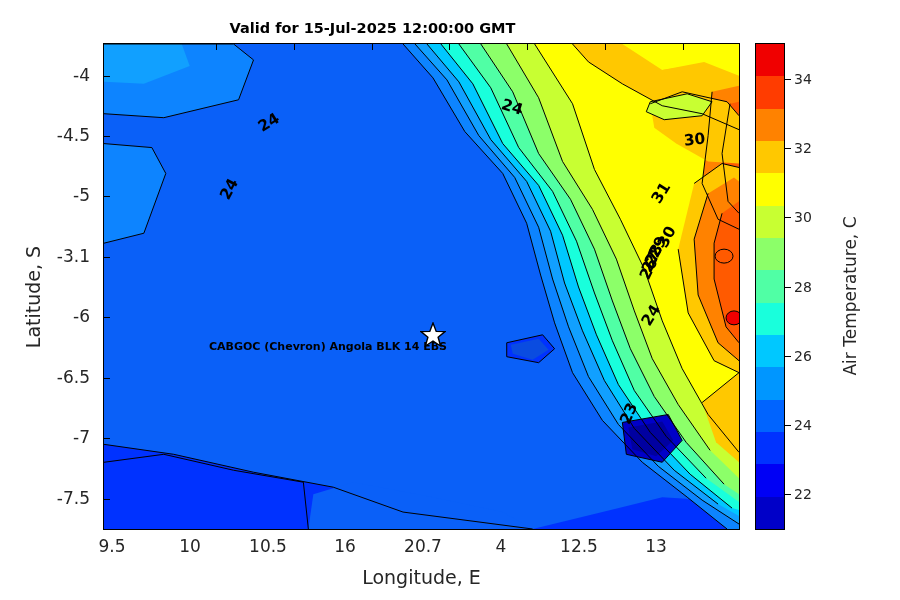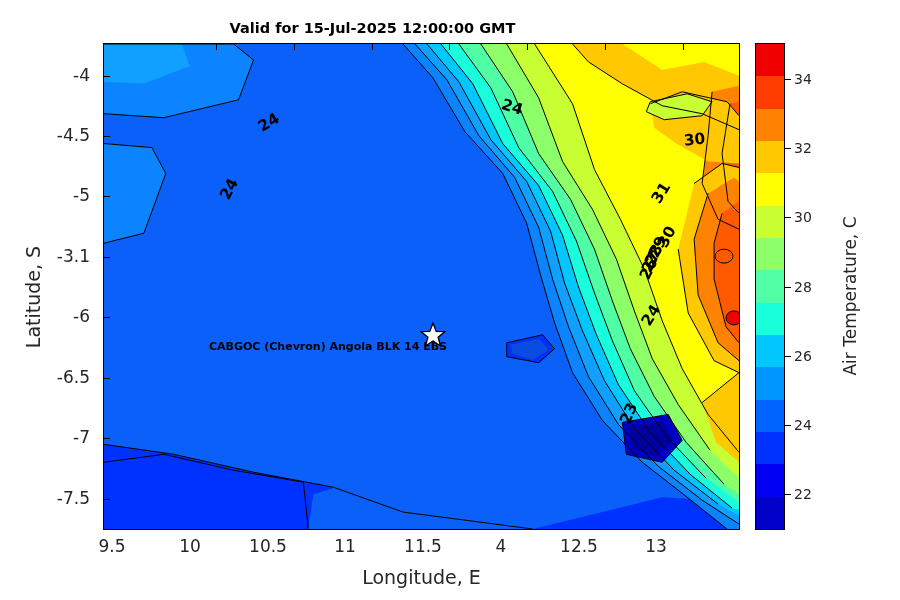--- a/index.html
+++ b/index.html
@@ -249,22 +249,22 @@
       <div class="tick tick-y" style="top: 273px;"></div>
       <div class="tick tick-y" style="top: 334px;"></div>
       <div class="tick tick-y" style="top: 394px;"></div>
       <div class="tick tick-y" style="top: 455px;"></div>
     </div>
 
   <div class="xlabels">
     <span class="xlab" style="left:9px;">9.5</span>
     <span class="xlab" style="left:87px;">10</span>
     <span class="xlab" style="left:165px;">10.5</span>
-    <span class="xlab" style="left:242px;">11</span>
-    <span class="xlab" style="left:320px;">11.5</span>
+    <span class="xlab" style="left:242px;">16</span>
+    <span class="xlab" style="left:320px;">20.7</span>
     <span class="xlab" style="left:398px;">4</span>
     <span class="xlab" style="left:476px;">12.5</span>
     <span class="xlab" style="left:553px;">13</span>
   </div>
 
   <div class="ylabels">
     <span class="ylab" style="top:32px;">-4</span>
     <span class="ylab" style="top:92px;">-4.5</span>
     <span class="ylab" style="top:152px;">-5</span>
     <span class="ylab" style="top:213px;">-3.1</span>

